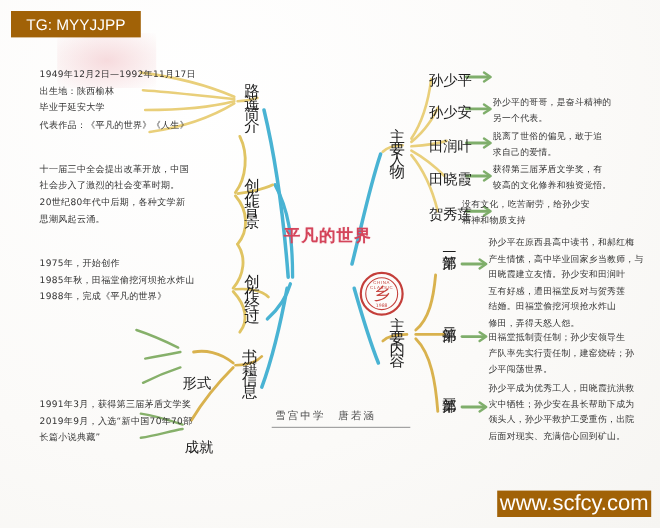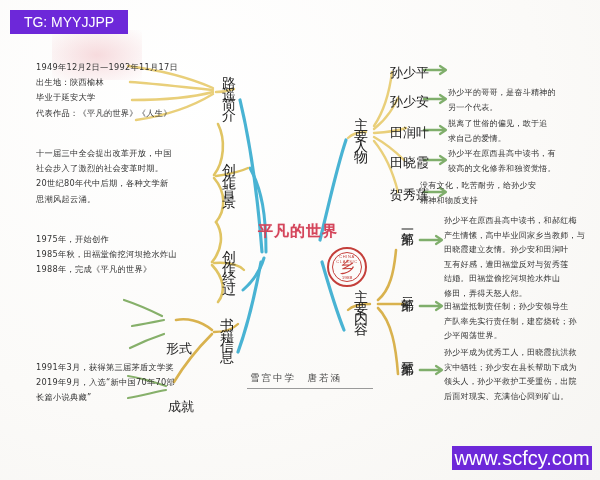--- a/index.html
+++ b/index.html
@@ -55,21 +55,21 @@
     font-size:13px;
     color:#1d1d1d;
     white-space:nowrap;
   }
   .vert{
     writing-mode:vertical-rl;
     text-orientation:upright;
   }
   #center-title{
     position:absolute;
-    left:258px;top:222px;
+    left:258px;top:205px;
     font-family:"DejaVu Sans", sans-serif;
     font-size:15px;
     font-weight:bold;
     color:#d4445a;
     letter-spacing:1px;
     text-shadow:0 0 1px rgba(212,68,90,.4);
   }
   
   #seal{
     position:absolute;left:327px;top:247px;
@@ -102,21 +102,21 @@
     font-size:9.5px;color:#4a4a4a;
     letter-spacing:2px;
   }
   #sig-rule{
     position:absolute;left:247px;top:388px;width:126px;height:1px;
     background:#9a9a9a;
   }
   
   .chip{
     position:absolute;
-    background:#6d28d9;
+    background:#a16207;
     color:#ffffff;
     font-family:"Liberation Sans", sans-serif;
     display:flex;align-items:center;justify-content:center;
   }
   #tg-chip{left:10px;top:10px;width:118px;height:24px;font-size:14px;}
   #url-chip{left:452px;top:446px;width:140px;height:24px;font-size:20px;}
   
   #blob{
     position:absolute;left:52px;top:30px;width:90px;height:50px;
     background:radial-gradient(ellipse,rgba(240,190,195,.55),rgba(255,255,255,0));
@@ -242,21 +242,21 @@
 
   <div class="node-label" style="left:390px;top:93px;">孙少安</div>
   <div class="hw blk-r" style="left:448px;top:86px;width:148px;">孙少平的哥哥，是奋斗精神的
 另一个代表。</div>
 
   <div class="node-label" style="left:390px;top:124px;">田润叶</div>
   <div class="hw blk-r" style="left:448px;top:117px;width:148px;">脱离了世俗的偏见，敢于追
 求自己的爱情。</div>
 
   <div class="node-label" style="left:390px;top:154px;">田晓霞</div>
-  <div class="hw blk-r" style="left:448px;top:147px;width:150px;">孙少平在原西县高中读书，有
+  <div class="hw blk-r" style="left:448px;top:147px;width:150px;">获得第三届茅盾文学奖，有
 较高的文化修养和独资觉悟。</div>
 
   <div class="node-label" style="left:390px;top:186px;">贺秀莲</div>
   <div class="hw blk-r" style="left:420px;top:179px;width:150px;">没有文化，吃苦耐劳，给孙少安
 精神和物质支持</div>
 
   <div class="branch-label" style="left:348px;top:292px;">主要
 内容</div>
 
   <div class="node-label vert" style="left:398px;top:222px;">第一部</div>

